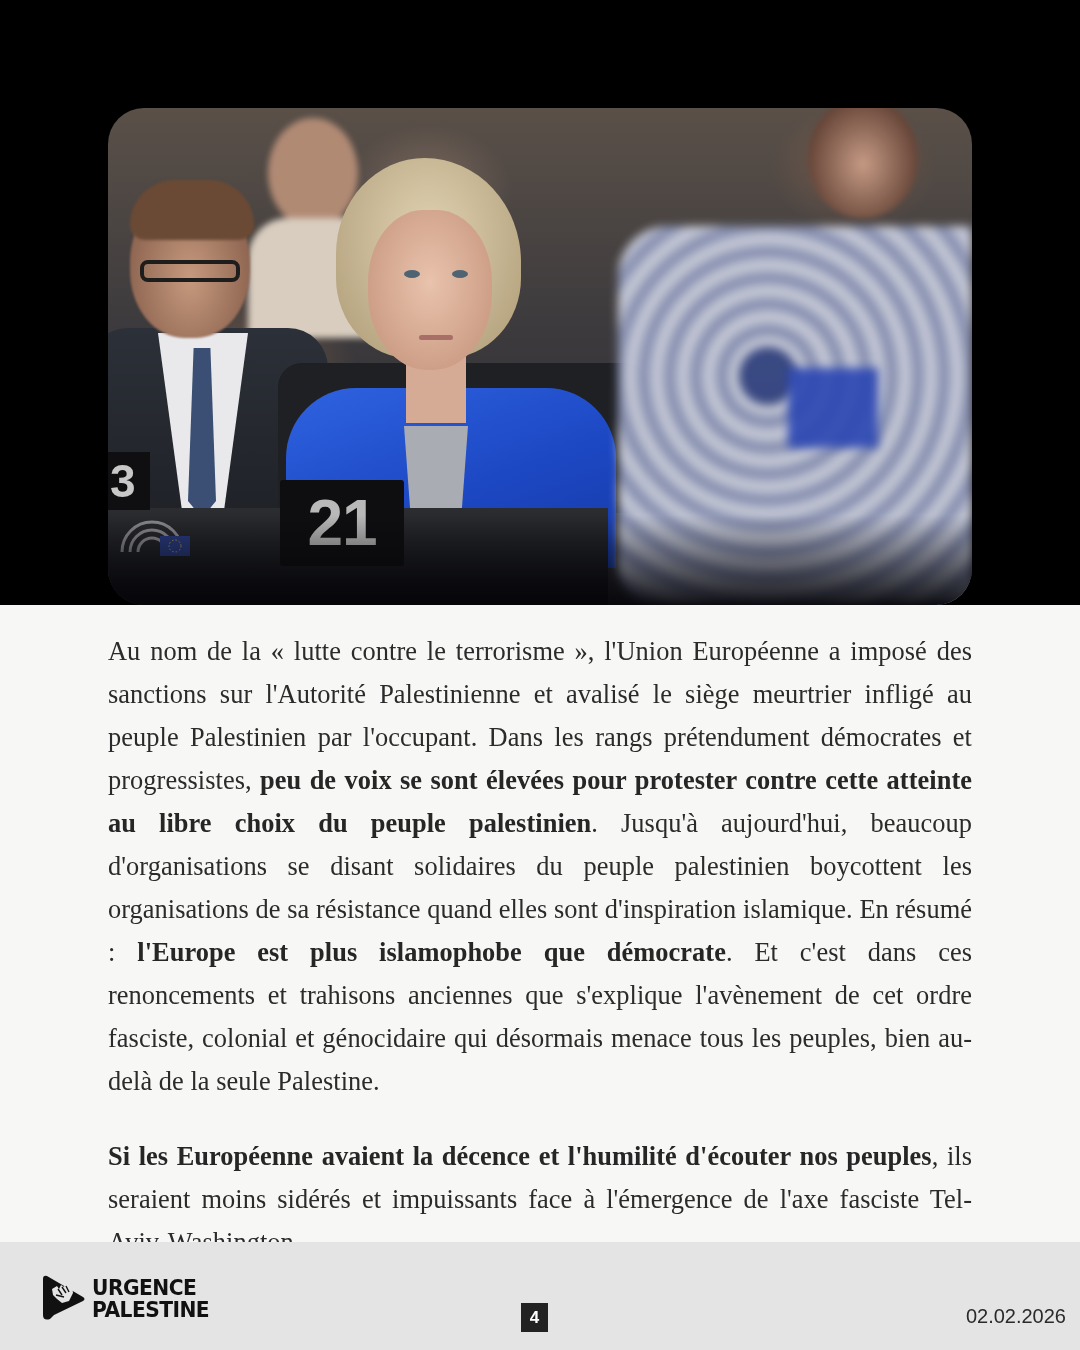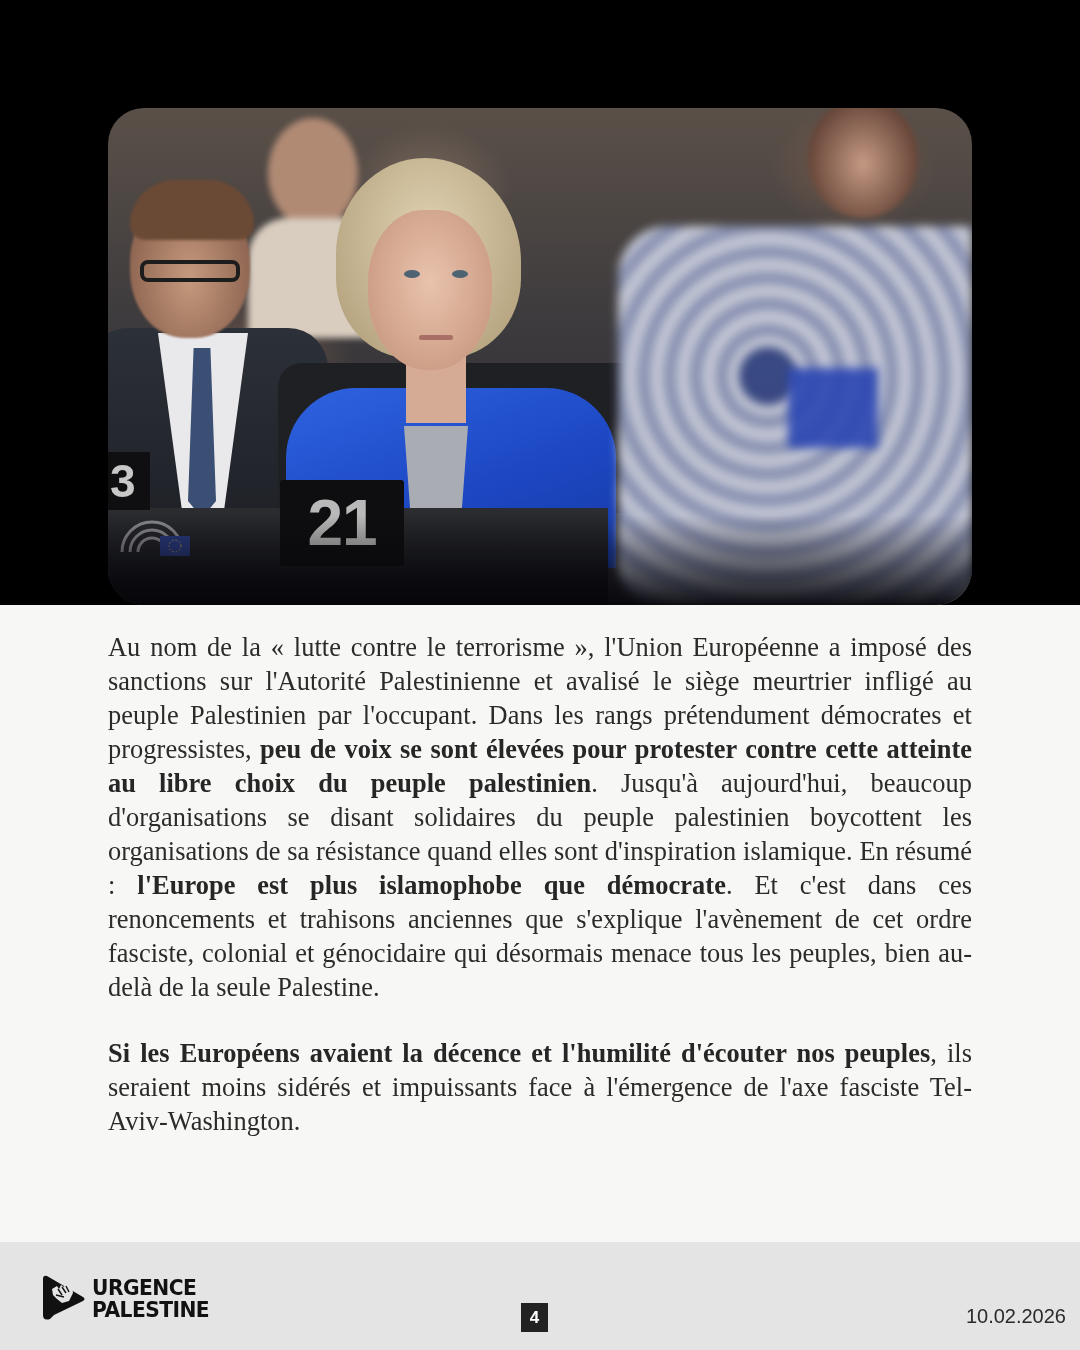--- a/index.html
+++ b/index.html
@@ -155,21 +155,21 @@
       opacity: 0.95;
     }
     .ep-emblem-flag {
       position: absolute; left: 680px; top: 260px; width: 90px; height: 80px;
       background: #2b46b3; filter: blur(5px); opacity: 0.9;
     }
 
     
     .article {
       position: absolute; left: 108px; top: 630px; width: 864px;
-      font-size: 26.4px; line-height: 34px;
+      font-size: 26.4px; line-height: 43px;
       text-align: justify; color: #2b2b2b;
       letter-spacing: 0.05px;
     }
     .article p { margin: 0 0 32px 0; }
     .article strong { font-weight: bold; color: #262626; }
 
     
     .footer {
       position: absolute; left: 0; top: 1242px; width: 1080px; height: 108px;
       background: #e4e4e4;
@@ -251,21 +251,21 @@
 
     <div class="photo-bottom-shade"></div>
   </div>
 </div>
 
 <div class="article">
   <p>
     <span>Au nom de la « lutte contre le terrorisme », l'Union Européenne a imposé des sanctions sur l'Autorité Palestinienne et avalisé le siège meurtrier infligé au peuple Palestinien par l'occupant. Dans les rangs prétendument démocrates et progressistes, </span><strong>peu de voix se sont élevées pour protester contre cette atteinte au libre choix du peuple palestinien</strong><span>. Jusqu'à aujourd'hui, beaucoup d'organisations se disant solidaires du peuple palestinien boycottent les organisations de sa résistance quand elles sont d'inspiration islamique. En résumé : </span><strong>l'Europe est plus islamophobe que démocrate</strong><span>. Et c'est dans ces renoncements et trahisons anciennes que s'explique l'avènement de cet ordre fasciste, colonial et génocidaire qui désormais menace tous les peuples, bien au-delà de la seule Palestine.</span>
   </p>
   <p>
-    <strong>Si les Européens avaient la décence et l'humilité d'écouter nos peuples</strong><span>, ils seraient moins sidérés et impuissants face à l'émergence de l'axe fasciste Tel-Aviv-Washington.</span>
+    <strong>Si les Européenne avaient la décence et l'humilité d'écouter nos peuples</strong><span>, ils seraient moins sidérés et impuissants face à l'émergence de l'axe fasciste Tel-Aviv-Washington.</span>
   </p>
 </div>
 
 <div class="footer"></div>
 
 <div class="logo">
   <svg class="logo-mark" viewBox="0 0 46 48">
     <path d="M3 6 Q3 2 7 3 L43 24 Q46 26 43 28 L14 42 L10 46 Q3 48 3 42 Z" fill="#111"></path>
     <g fill="#e4e4e4">
       <path d="M12 16 L17 13 L19 16 L21 12 L24 14 L25 11 L28 13 L29 10 L32 13 L33 20 L29 28 L22 30 L17 26 L13 22 Z"></path>
@@ -277,13 +277,13 @@
       <path d="M16 22 L24 24"></path>
     </g>
   </svg>
   <div class="logo-text">
     <div>URGENCE</div>
     <div>PALESTINE</div>
   </div>
 </div>
 
 <div class="page-number">4</div>
-<div class="date">10.02.2026</div>
+<div class="date">02.02.2026</div>
 
 </body></html>

